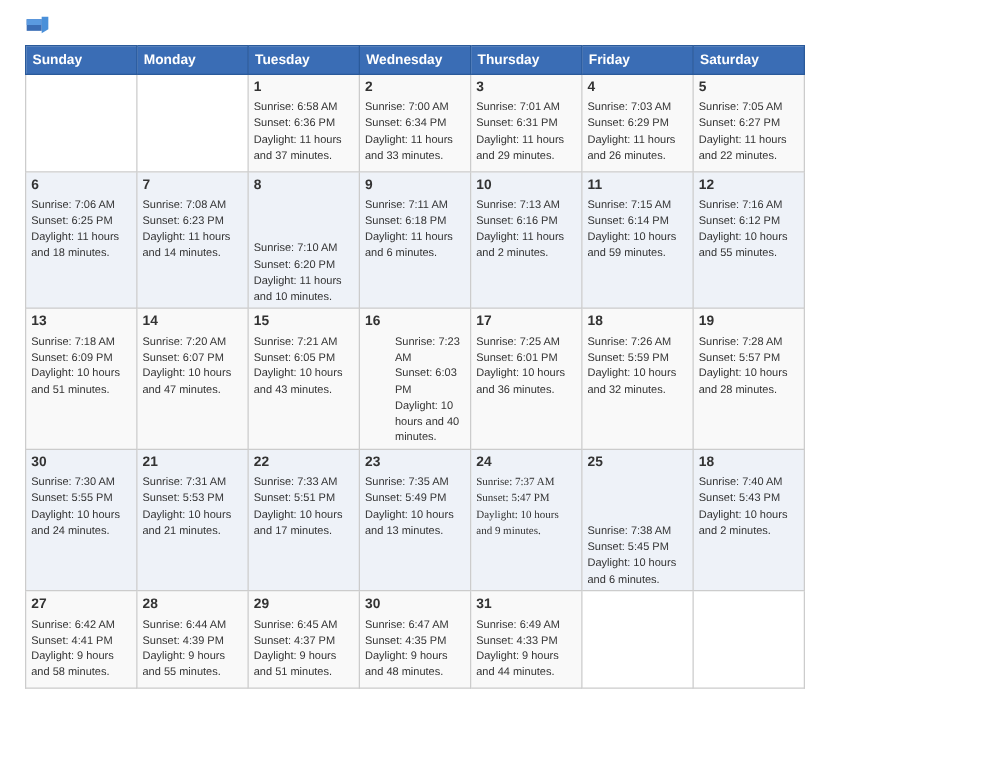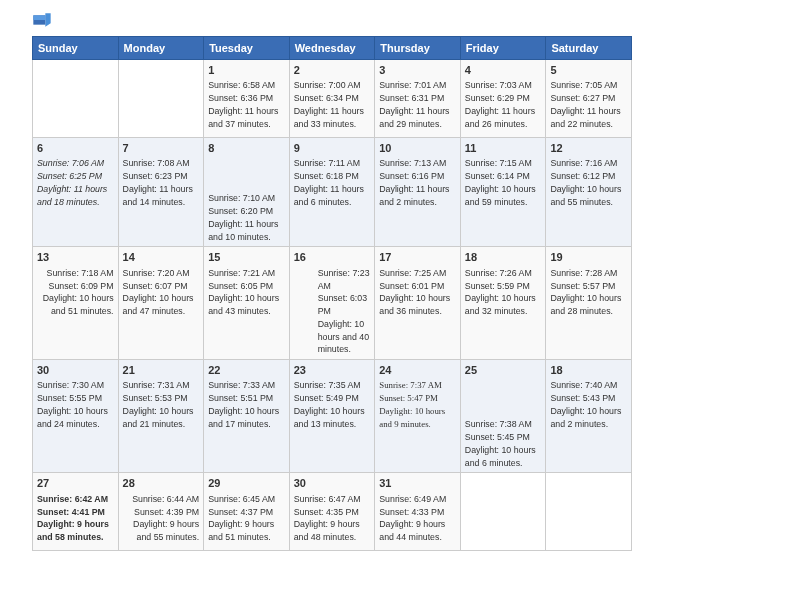--- a/index.html
+++ b/index.html
@@ -6,21 +6,21 @@
     body {
       font-family: Arial, sans-serif;
       background: #fff;
       width: 792px;
       height: 612px;
       overflow: hidden;
     }
     .page {
       width: 664px;
       height: 612px;
-      padding: 10px 32px;
+      padding: 10px 20px;
     }
     .header {
       display: flex;
       align-items: flex-start;
       justify-content: space-between;
       margin-bottom: 6px;
     }
     .logo {
       display: flex;
       align-items: center;
@@ -163,21 +163,21 @@
           <td>
             <span class="day-num">5</span>
             <div class="day-info" style="white-space: pre-line;">Sunrise: 7:05 AM
 Sunset: 6:27 PM
 Daylight: 11 hours and 22 minutes.</div>
           </td>
         </tr>
         <tr>
           <td>
             <span class="day-num">6</span>
-            <div class="day-info" style="white-space: pre-line; font-style: italic;">Sunrise: 7:06 AM
+            <div class="day-info" style="white-space: pre-line;">Sunrise: 7:06 AM
 Sunset: 6:25 PM
 Daylight: 11 hours and 18 minutes.</div>
           </td>
           <td>
             <span class="day-num">7</span>
             <div class="day-info" style="white-space: pre-line;">Sunrise: 7:08 AM
 Sunset: 6:23 PM
 Daylight: 11 hours and 14 minutes.</div>
           </td>
           <td>
@@ -207,21 +207,21 @@
           <td>
             <span class="day-num">12</span>
             <div class="day-info" style="white-space: pre-line;">Sunrise: 7:16 AM
 Sunset: 6:12 PM
 Daylight: 10 hours and 55 minutes.</div>
           </td>
         </tr>
         <tr>
           <td>
             <span class="day-num">13</span>
-            <div class="day-info" style="white-space: pre-line; text-align: right;">Sunrise: 7:18 AM
+            <div class="day-info" style="white-space: pre-line;">Sunrise: 7:18 AM
 Sunset: 6:09 PM
 Daylight: 10 hours and 51 minutes.</div>
           </td>
           <td>
             <span class="day-num">14</span>
             <div class="day-info" style="white-space: pre-line;">Sunrise: 7:20 AM
 Sunset: 6:07 PM
 Daylight: 10 hours and 47 minutes.</div>
           </td>
           <td>
@@ -295,27 +295,27 @@
           <td>
             <span class="day-num">18</span>
             <div class="day-info" style="white-space: pre-line;">Sunrise: 7:40 AM
 Sunset: 5:43 PM
 Daylight: 10 hours and 2 minutes.</div>
           </td>
         </tr>
         <tr>
           <td>
             <span class="day-num">27</span>
-            <div class="day-info" style="white-space: pre-line; font-weight: bold;">Sunrise: 6:42 AM
+            <div class="day-info" style="white-space: pre-line;">Sunrise: 6:42 AM
 Sunset: 4:41 PM
 Daylight: 9 hours and 58 minutes.</div>
           </td>
           <td>
             <span class="day-num">28</span>
-            <div class="day-info" style="white-space: pre-line; text-align: right;">Sunrise: 6:44 AM
+            <div class="day-info" style="white-space: pre-line;">Sunrise: 6:44 AM
 Sunset: 4:39 PM
 Daylight: 9 hours and 55 minutes.</div>
           </td>
           <td>
             <span class="day-num">29</span>
             <div class="day-info" style="white-space: pre-line;">Sunrise: 6:45 AM
 Sunset: 4:37 PM
 Daylight: 9 hours and 51 minutes.</div>
           </td>
           <td>

